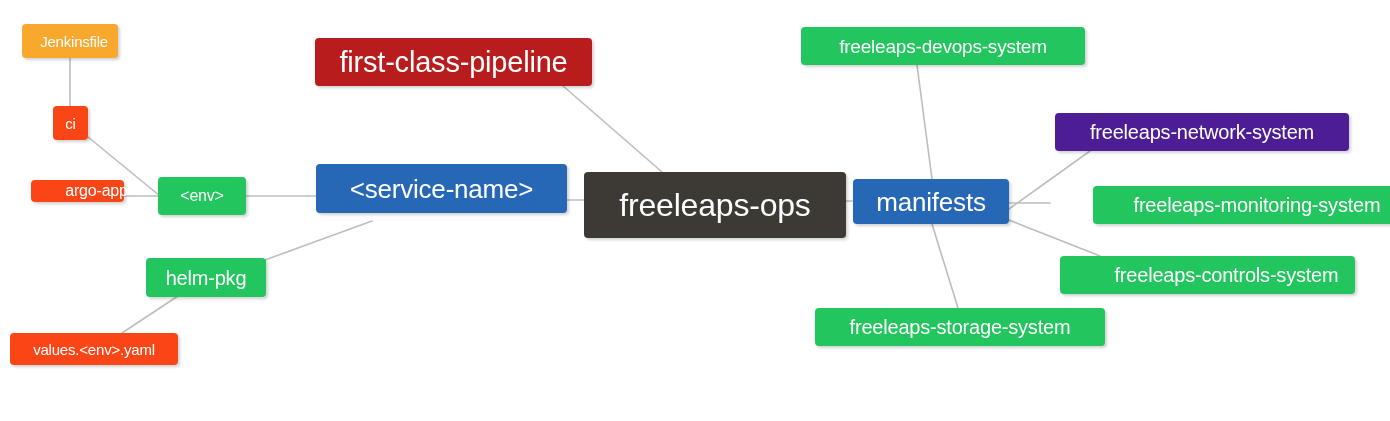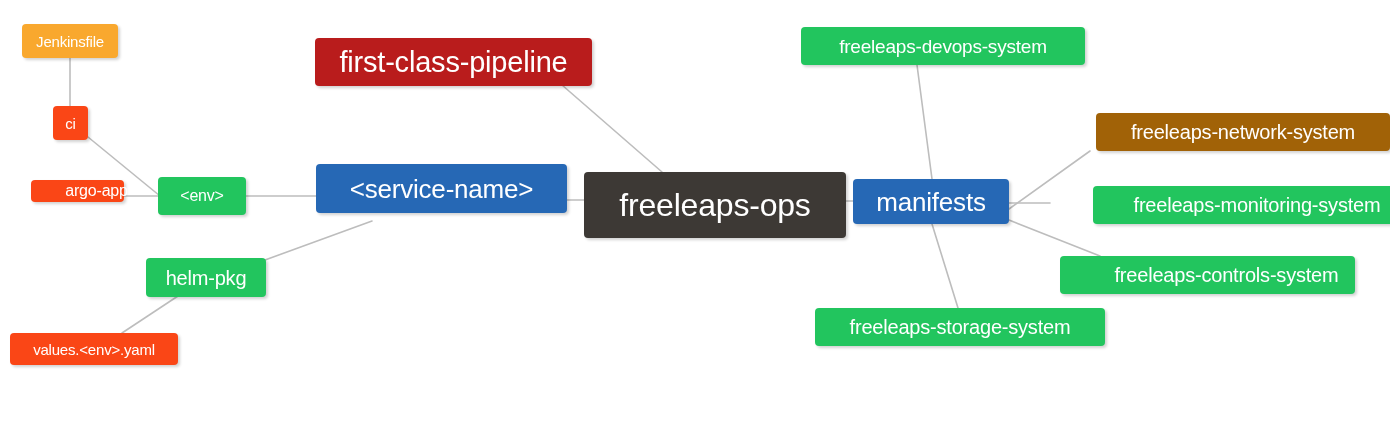--- a/index.html
+++ b/index.html
@@ -57,21 +57,21 @@
       <line x1="567" y1="200" x2="584" y2="200" stroke="#bdbdbd" stroke-width="1.6" stroke-linecap="round"></line>
       <line x1="562" y1="85" x2="662" y2="172" stroke="#bdbdbd" stroke-width="1.6" stroke-linecap="round"></line>
       <line x1="846" y1="201" x2="853" y2="201" stroke="#bdbdbd" stroke-width="1.6" stroke-linecap="round"></line>
       <line x1="932" y1="179" x2="917" y2="65" stroke="#bdbdbd" stroke-width="1.6" stroke-linecap="round"></line>
       <line x1="1009" y1="209" x2="1090" y2="151" stroke="#bdbdbd" stroke-width="1.6" stroke-linecap="round"></line>
       <line x1="1009" y1="203" x2="1050" y2="203" stroke="#bdbdbd" stroke-width="1.6" stroke-linecap="round"></line>
       <line x1="1009" y1="220" x2="1100" y2="256" stroke="#bdbdbd" stroke-width="1.6" stroke-linecap="round"></line>
       <line x1="932" y1="224" x2="958" y2="308" stroke="#bdbdbd" stroke-width="1.6" stroke-linecap="round"></line>
     </svg>
   <div id="node-layer">
-      <div class="node" style="left: 22px; top: 24px; width: 96px; height: 34px; background: rgb(249, 168, 46); font-size: 15px;">
+      <div class="node" style="left: 22px; top: 24px; width: 96px; height: 34px; background: rgb(249, 168, 46); font-size: 15px; justify-content: flex-end;">
         <span class="node-label">Jenkinsfile</span>
       </div>
       <div class="node" style="left: 53px; top: 106px; width: 35px; height: 34px; background: rgb(250, 70, 22); font-size: 15px;">
         <span class="node-label">ci</span>
       </div>
       <div class="node" style="left: 31px; top: 180px; width: 93px; height: 22px; background: rgb(250, 70, 22); font-size: 16px; padding-left: 48px;">
         <span class="node-label">argo-app</span>
       </div>
       <div class="node" style="left: 158px; top: 177px; width: 88px; height: 38px; background: rgb(34, 197, 94); font-size: 16px;">
         <span class="node-label">&lt;env&gt;</span>
@@ -90,21 +90,21 @@
       </div>
       <div class="node" style="left: 584px; top: 172px; width: 262px; height: 66px; background: rgb(61, 57, 53); font-size: 32px;">
         <span class="node-label">freeleaps-ops</span>
       </div>
       <div class="node" style="left: 853px; top: 179px; width: 156px; height: 45px; background: rgb(38, 104, 181); font-size: 26px; text-align: right;">
         <span class="node-label">manifests</span>
       </div>
       <div class="node" style="left: 801px; top: 27px; width: 284px; height: 38px; background: rgb(34, 197, 94); font-size: 19px;">
         <span class="node-label">freeleaps-devops-system</span>
       </div>
-      <div class="node" style="left: 1055px; top: 113px; width: 294px; height: 38px; background: #a16207; font-size: 20px; margin-left: 41px;">
+      <div class="node" style="left: 1055px; top: 113px; width: 294px; height: 38px; background: #4c1d95; font-size: 20px;">
         <span class="node-label">freeleaps-network-system</span>
       </div>
       <div class="node" style="left: 1050px; top: 186px; width: 328px; height: 38px; background: rgb(34, 197, 94); font-size: 20px; margin-left: 43px;">
         <span class="node-label">freeleaps-monitoring-system</span>
       </div>
       <div class="node" style="left: 1060px; top: 256px; width: 295px; height: 38px; background: rgb(34, 197, 94); font-size: 20px; padding-left: 48px;">
         <span class="node-label">freeleaps-controls-system</span>
       </div>
       <div class="node" style="left: 815px; top: 308px; width: 290px; height: 38px; background: rgb(34, 197, 94); font-size: 20px;">
         <span class="node-label">freeleaps-storage-system</span>

